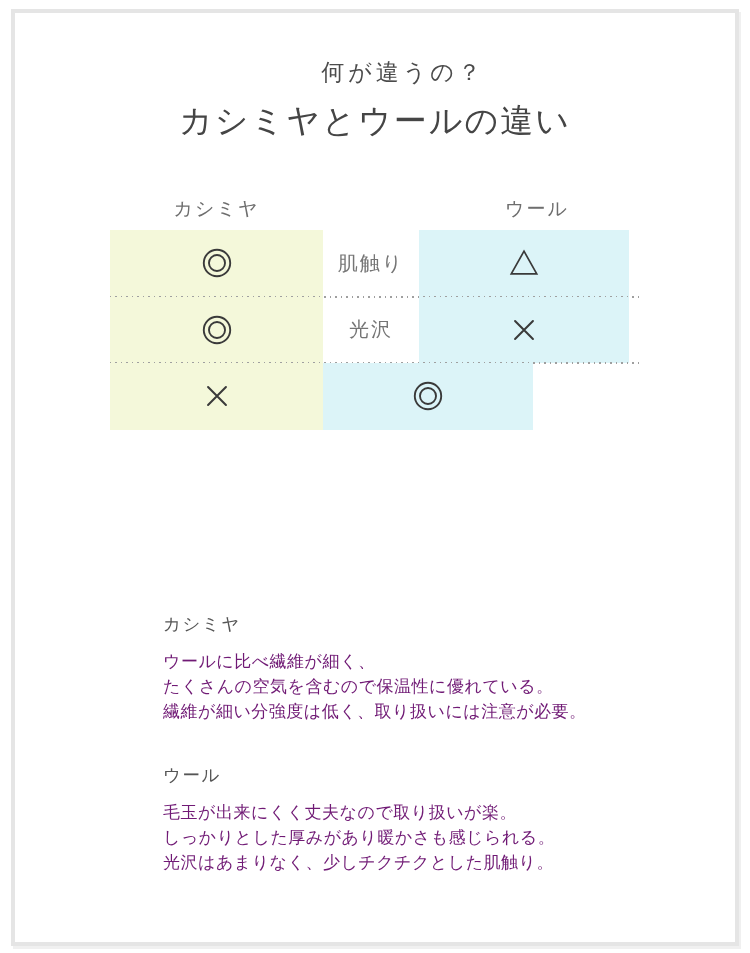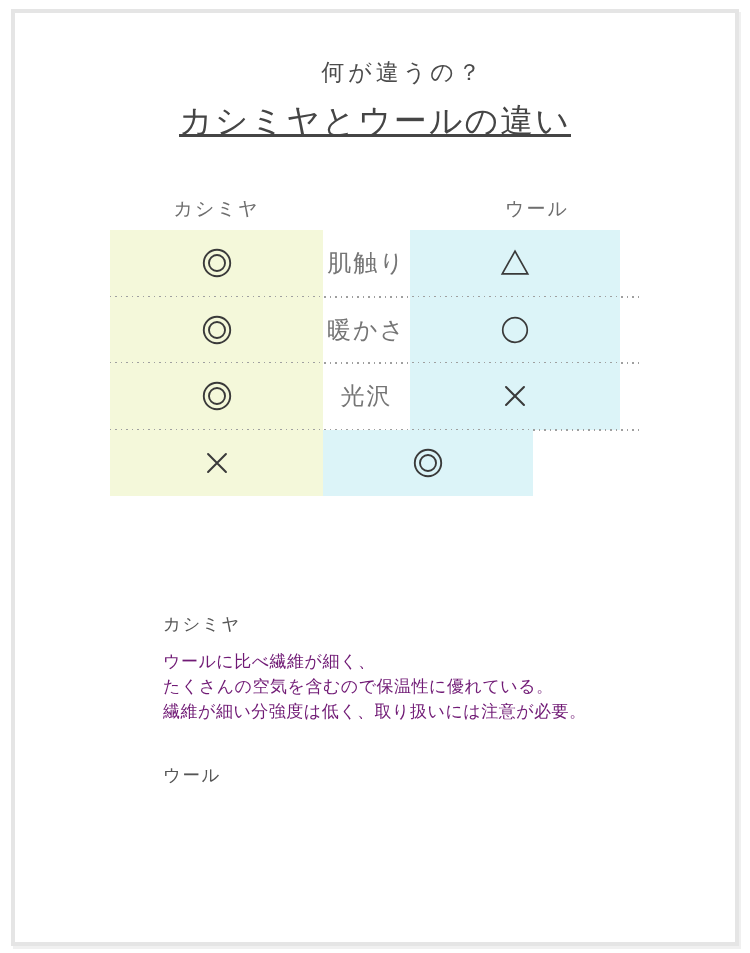--- a/index.html
+++ b/index.html
@@ -15,36 +15,36 @@
     pointer-events:none;
   }
   .kicker{
     position:absolute;top:57px;left:0;width:100%;
     text-align:center;font-family:"DejaVu Serif","Liberation Serif",serif;
     font-size:23px;letter-spacing:4px;color:#4b4b4b;padding-left:28px;
   }
   .title{
     position:absolute;top:99px;left:0;width:100%;
     text-align:center;font-family:"DejaVu Serif","Liberation Serif",serif;
-    font-size:33px;letter-spacing:2px;color:#454545;text-decoration:underline;
+    font-size:33px;letter-spacing:2px;color:#454545;
   }
   .table-wrap{position:absolute;left:110px;top:188px;width:532px;}
   .col-headers{display:flex;height:42px;align-items:center;}
   .col-header{font-size:19px;letter-spacing:2px;color:#6e6e6e;text-align:center;}
   .col-header.left{width:213px;}
   .col-header.mid{width:109px;}
   .col-header.right{width:210px;}
   .row{display:flex;height:66.6px;position:relative;}
   .row:not(:last-child)::after{
     content:"";position:absolute;left:0;right:0;bottom:-1px;height:2px;
     background-image:repeating-linear-gradient(to right,var(--dot,#9f9f9f) 0 1.5px,transparent 1.5px 5.5px);
   }
   .cell{display:flex;align-items:center;justify-content:center;}
   .cell.cashmere{width:213px;background:var(--yellow,#f4f8da);}
-  .cell.mid{width:87px;font-size:24px;letter-spacing:2px;color:#757575;}
+  .cell.mid{width:96px;font-size:20px;letter-spacing:2px;color:#757575;}
   .cell.wool{width:210px;background:var(--blue,#dcf4f8);}
   .sym{display:block;}
   .desc{position:absolute;left:163px;width:460px;}
   .desc.cashmere-desc{top:612px;}
   .desc.wool-desc{top:763px;}
   .desc h2{
     margin:0 0 13px 0;font-size:17.5px;font-weight:normal;
     color:#555555;letter-spacing:1.5px;line-height:24px;
   }
   .desc p{
@@ -81,34 +81,20 @@
           </svg>
         </div>
       </div>
       <div class="row">
         <div class="cell cashmere">
           <svg viewBox="0 0 36 36" width="34" height="34" class="sym">
             <circle cx="18" cy="18" r="14" fill="none" stroke="#3a3a3a" stroke-width="2"></circle>
             <circle cx="18" cy="18" r="8.5" fill="none" stroke="#3a3a3a" stroke-width="2"></circle>
           </svg>
         </div>
-        <div class="cell mid">暖かさ</div>
-        <div class="cell wool">
-          <svg viewBox="0 0 36 36" width="34" height="34" class="sym">
-            <circle cx="18" cy="18" r="13" fill="none" stroke="#3a3a3a" stroke-width="1.8"></circle>
-          </svg>
-        </div>
-      </div>
-      <div class="row">
-        <div class="cell cashmere">
-          <svg viewBox="0 0 36 36" width="34" height="34" class="sym">
-            <circle cx="18" cy="18" r="14" fill="none" stroke="#3a3a3a" stroke-width="2"></circle>
-            <circle cx="18" cy="18" r="8.5" fill="none" stroke="#3a3a3a" stroke-width="2"></circle>
-          </svg>
-        </div>
         <div class="cell mid">光沢</div>
         <div class="cell wool">
           <svg viewBox="0 0 36 36" width="28" height="28" class="sym">
             <path d="M6.5 6.5 L29.5 29.5 M29.5 6.5 L6.5 29.5" fill="none" stroke="#3a3a3a" stroke-width="2.6" stroke-linecap="round"></path>
           </svg>
         </div>
       </div>
       <div class="row">
         <div class="cell cashmere">
           <svg viewBox="0 0 36 36" width="28" height="28" class="sym">
@@ -127,13 +113,16 @@
 
 <section class="desc cashmere-desc">
   <h2>カシミヤ</h2>
   <p>ウールに比べ繊維が細く、
 たくさんの空気を含むので保温性に優れている。
 繊維が細い分強度は低く、取り扱いには注意が必要。</p>
 </section>
 
 <section class="desc wool-desc">
   <h2>ウール</h2>
+  <p>毛玉が出来にくく丈夫なので取り扱いが楽。
+しっかりとした厚みがあり暖かさも感じられる。
+光沢はあまりなく、少しチクチクとした肌触り。</p>
 </section>
 
 </body></html>

